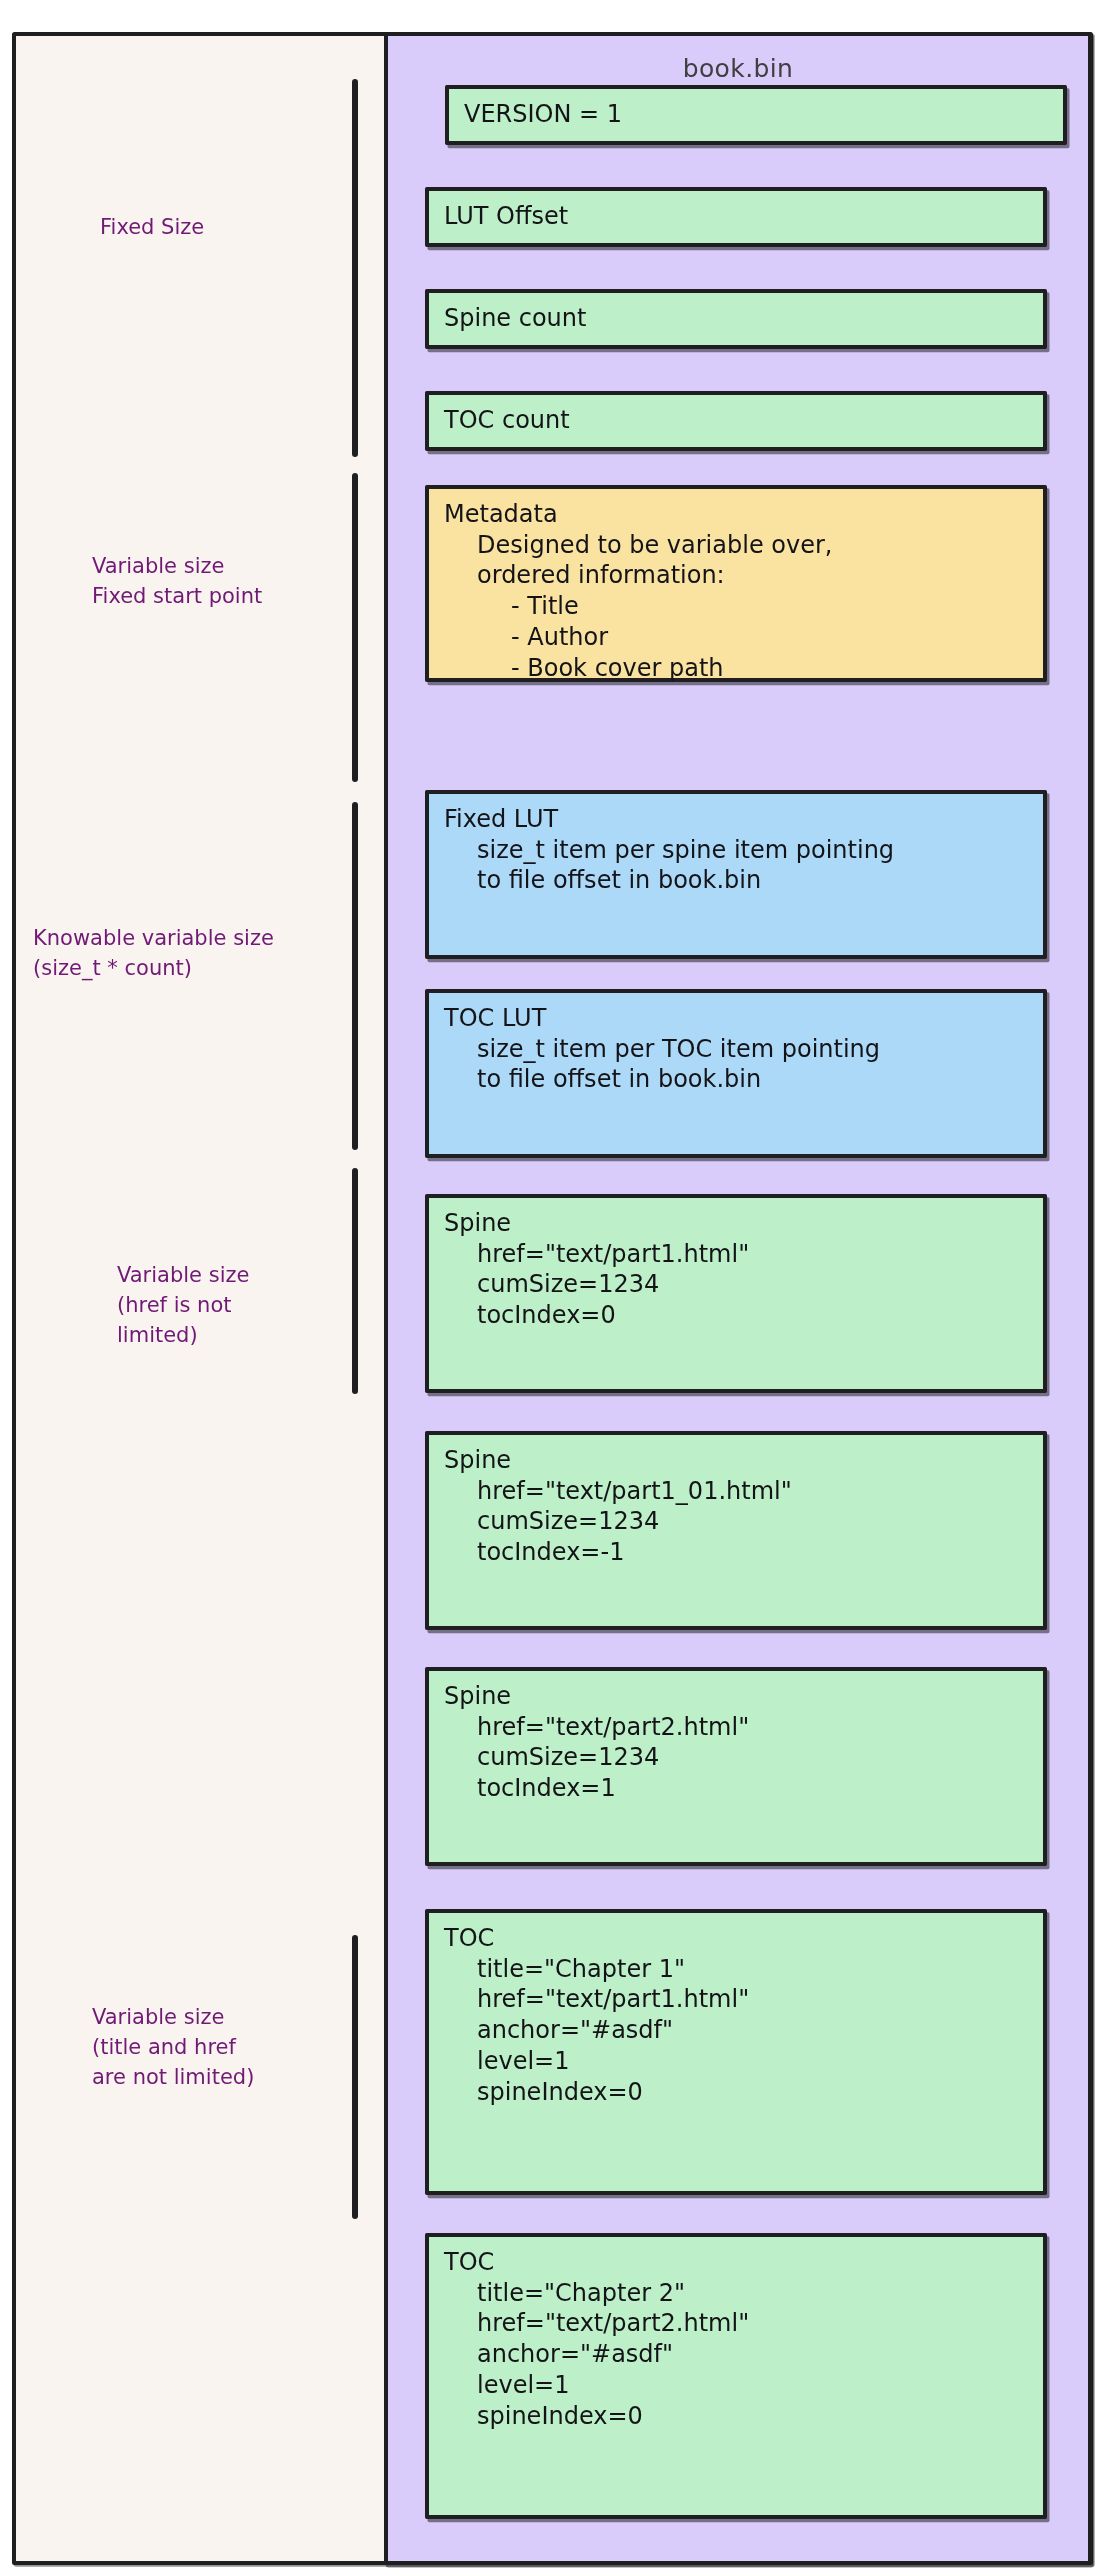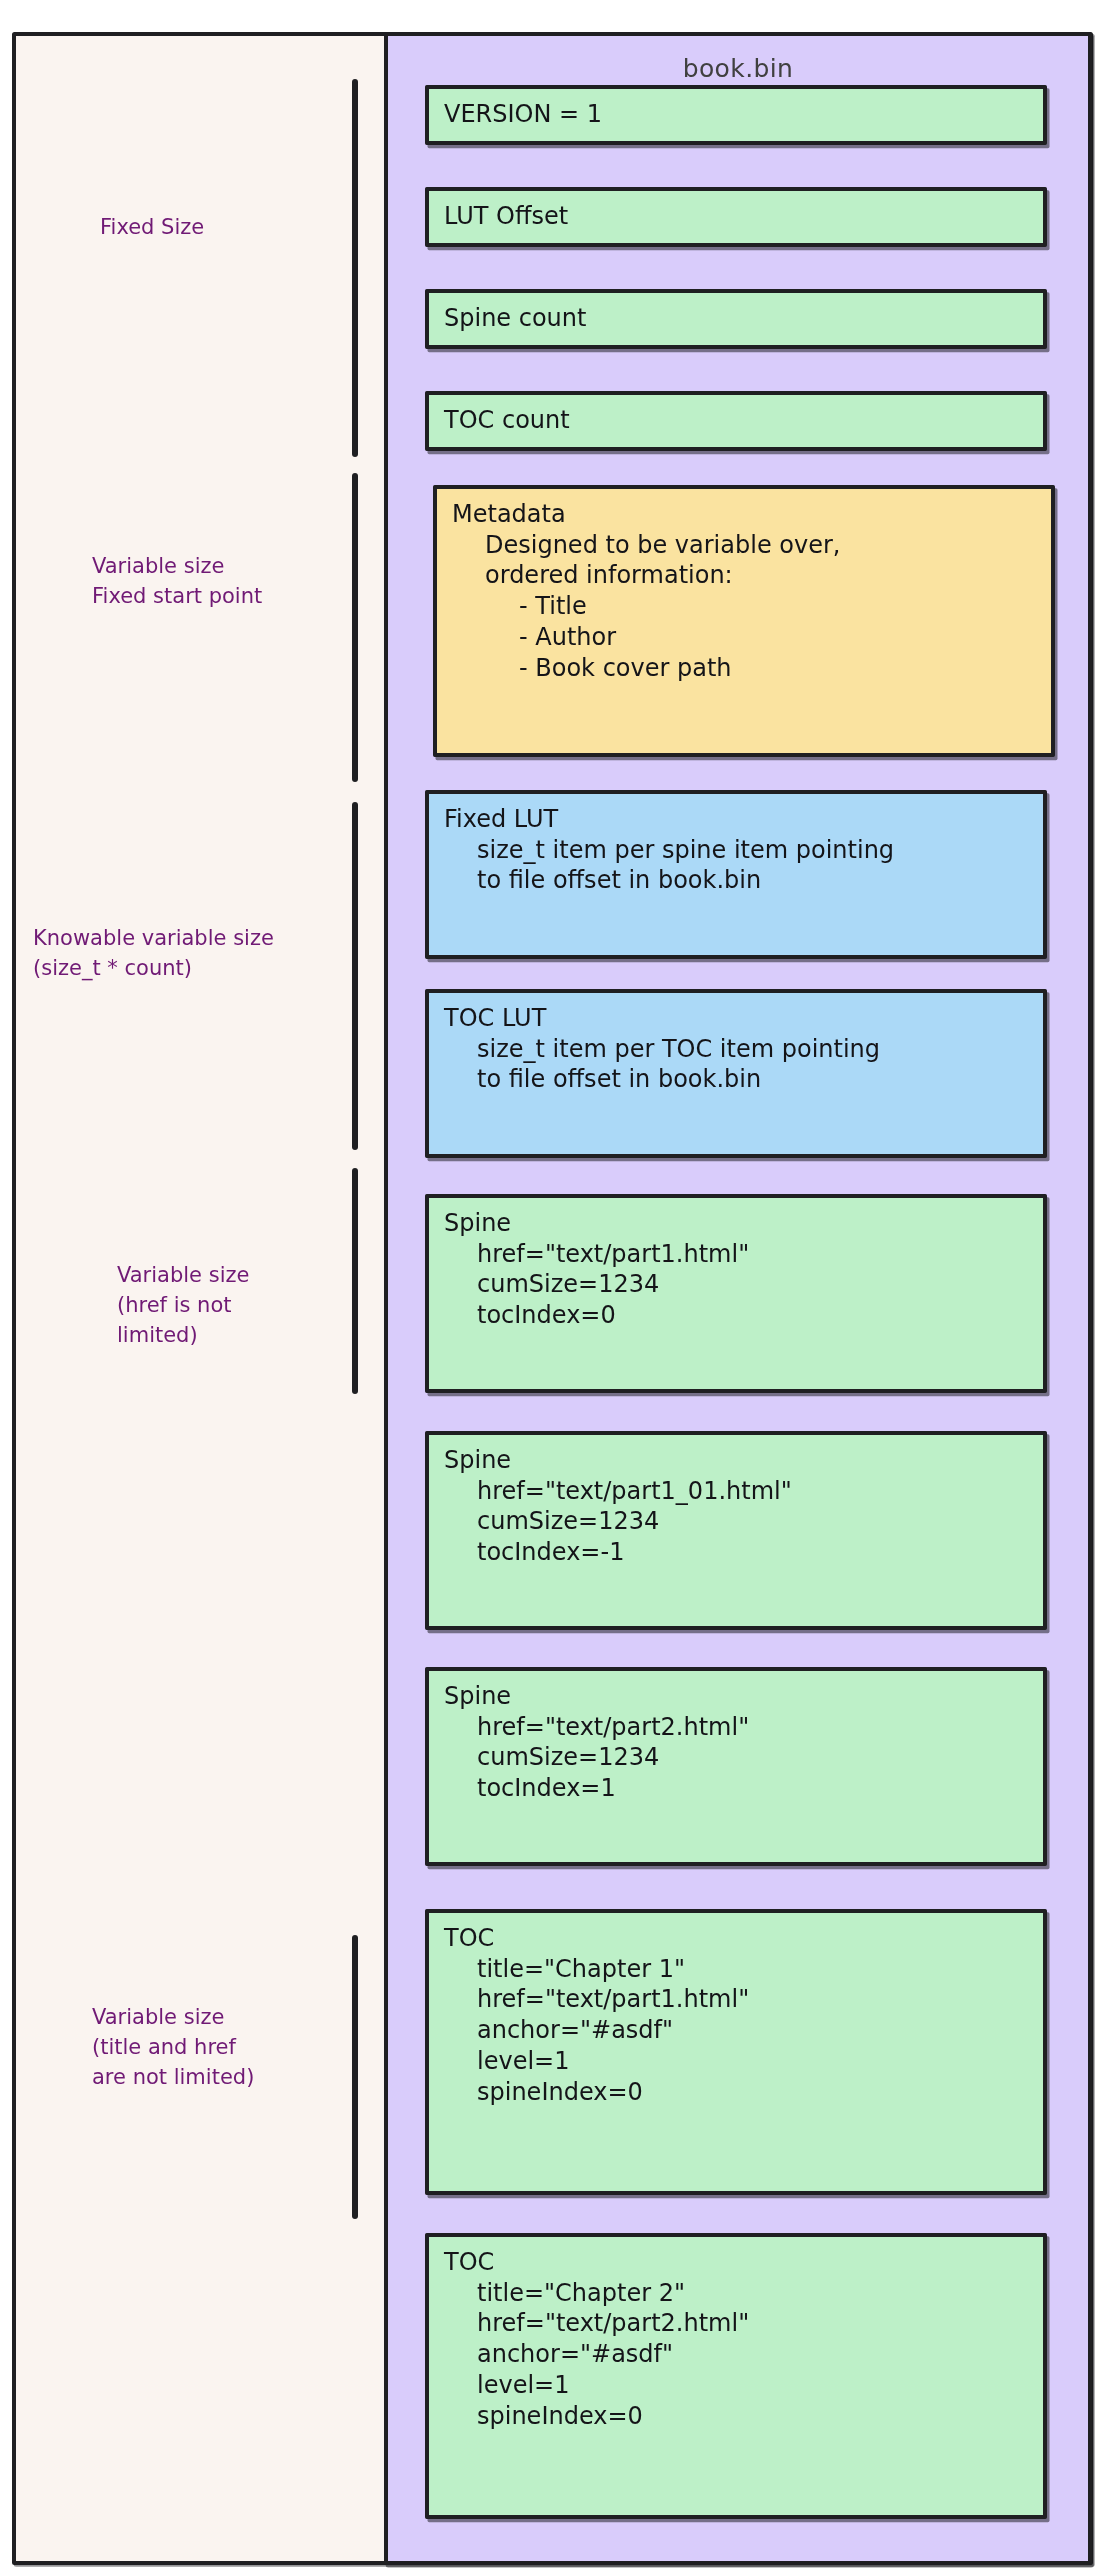--- a/index.html
+++ b/index.html
@@ -129,26 +129,26 @@
 (href is not
 limited)</div>
 
   <div class="zone-label" style="left:92px; top:2003px; width:243px;">Variable size
 (title and href
 are not limited)</div>
 
   <div class="bin-column">
     <div class="bin-title">book.bin</div>
 
-    <div class="rec green" style="top:49px;  height:60px;"><span class="hd">VERSION = 1</span></div>
+    <div class="rec green" style="top:49px;  height:60px;margin-left:20px;"><span class="hd">VERSION = 1</span></div>
     <div class="rec green" style="top:151px; height:60px;"><span class="hd">LUT Offset</span></div>
     <div class="rec green" style="top:355px; height:60px;"><span class="hd">TOC count</span></div>
     <div class="rec green" style="top:253px; height:60px;"><span class="hd">Spine count</span></div>
 
-    <div class="rec yellow" style="top:449px; height:272px;margin-left:8px;"><span class="hd">Metadata</span><span class="in1">Designed to be variable over,</span><span class="in1">ordered information:</span><span class="in2">- Title</span><span class="in2">- Author</span><span class="in2">- Book cover path</span></div>
+    <div class="rec yellow" style="top:449px; height:197px;"><span class="hd">Metadata</span><span class="in1">Designed to be variable over,</span><span class="in1">ordered information:</span><span class="in2">- Title</span><span class="in2">- Author</span><span class="in2">- Book cover path</span></div>
 
     <div class="rec blue" style="top:754px; height:169px;"><span class="hd">Fixed LUT</span><span class="in1">size_t item per spine item pointing</span><span class="in1">to file offset in book.bin</span></div>
     <div class="rec blue" style="top:953px;height:169px;"><span class="hd">TOC LUT</span><span class="in1">size_t item per TOC item pointing</span><span class="in1">to file offset in book.bin</span></div>
 
     <div class="rec green" style="top:1158px;height:199px;"><span class="hd">Spine</span><span class="in1">href="text/part1.html"</span><span class="in1">cumSize=1234</span><span class="in1">tocIndex=0</span></div>
     <div class="rec green" style="top:1395px;height:199px;"><span class="hd">Spine</span><span class="in1">href="text/part1_01.html"</span><span class="in1">cumSize=1234</span><span class="in1">tocIndex=-1</span></div>
     <div class="rec green" style="top:1631px;height:199px;"><span class="hd">Spine</span><span class="in1">href="text/part2.html"</span><span class="in1">cumSize=1234</span><span class="in1">tocIndex=1</span></div>
 
     <div class="rec green" style="top:1873px;height:286px;"><span class="hd">TOC</span><span class="in1">title="Chapter 1"</span><span class="in1">href="text/part1.html"</span><span class="in1">anchor="#asdf"</span><span class="in1">level=1</span><span class="in1">spineIndex=0</span></div>
     <div class="rec green" style="top:2197px;height:286px;"><span class="hd">TOC</span><span class="in1">title="Chapter 2"</span><span class="in1">href="text/part2.html"</span><span class="in1">anchor="#asdf"</span><span class="in1">level=1</span><span class="in1">spineIndex=0</span></div>

